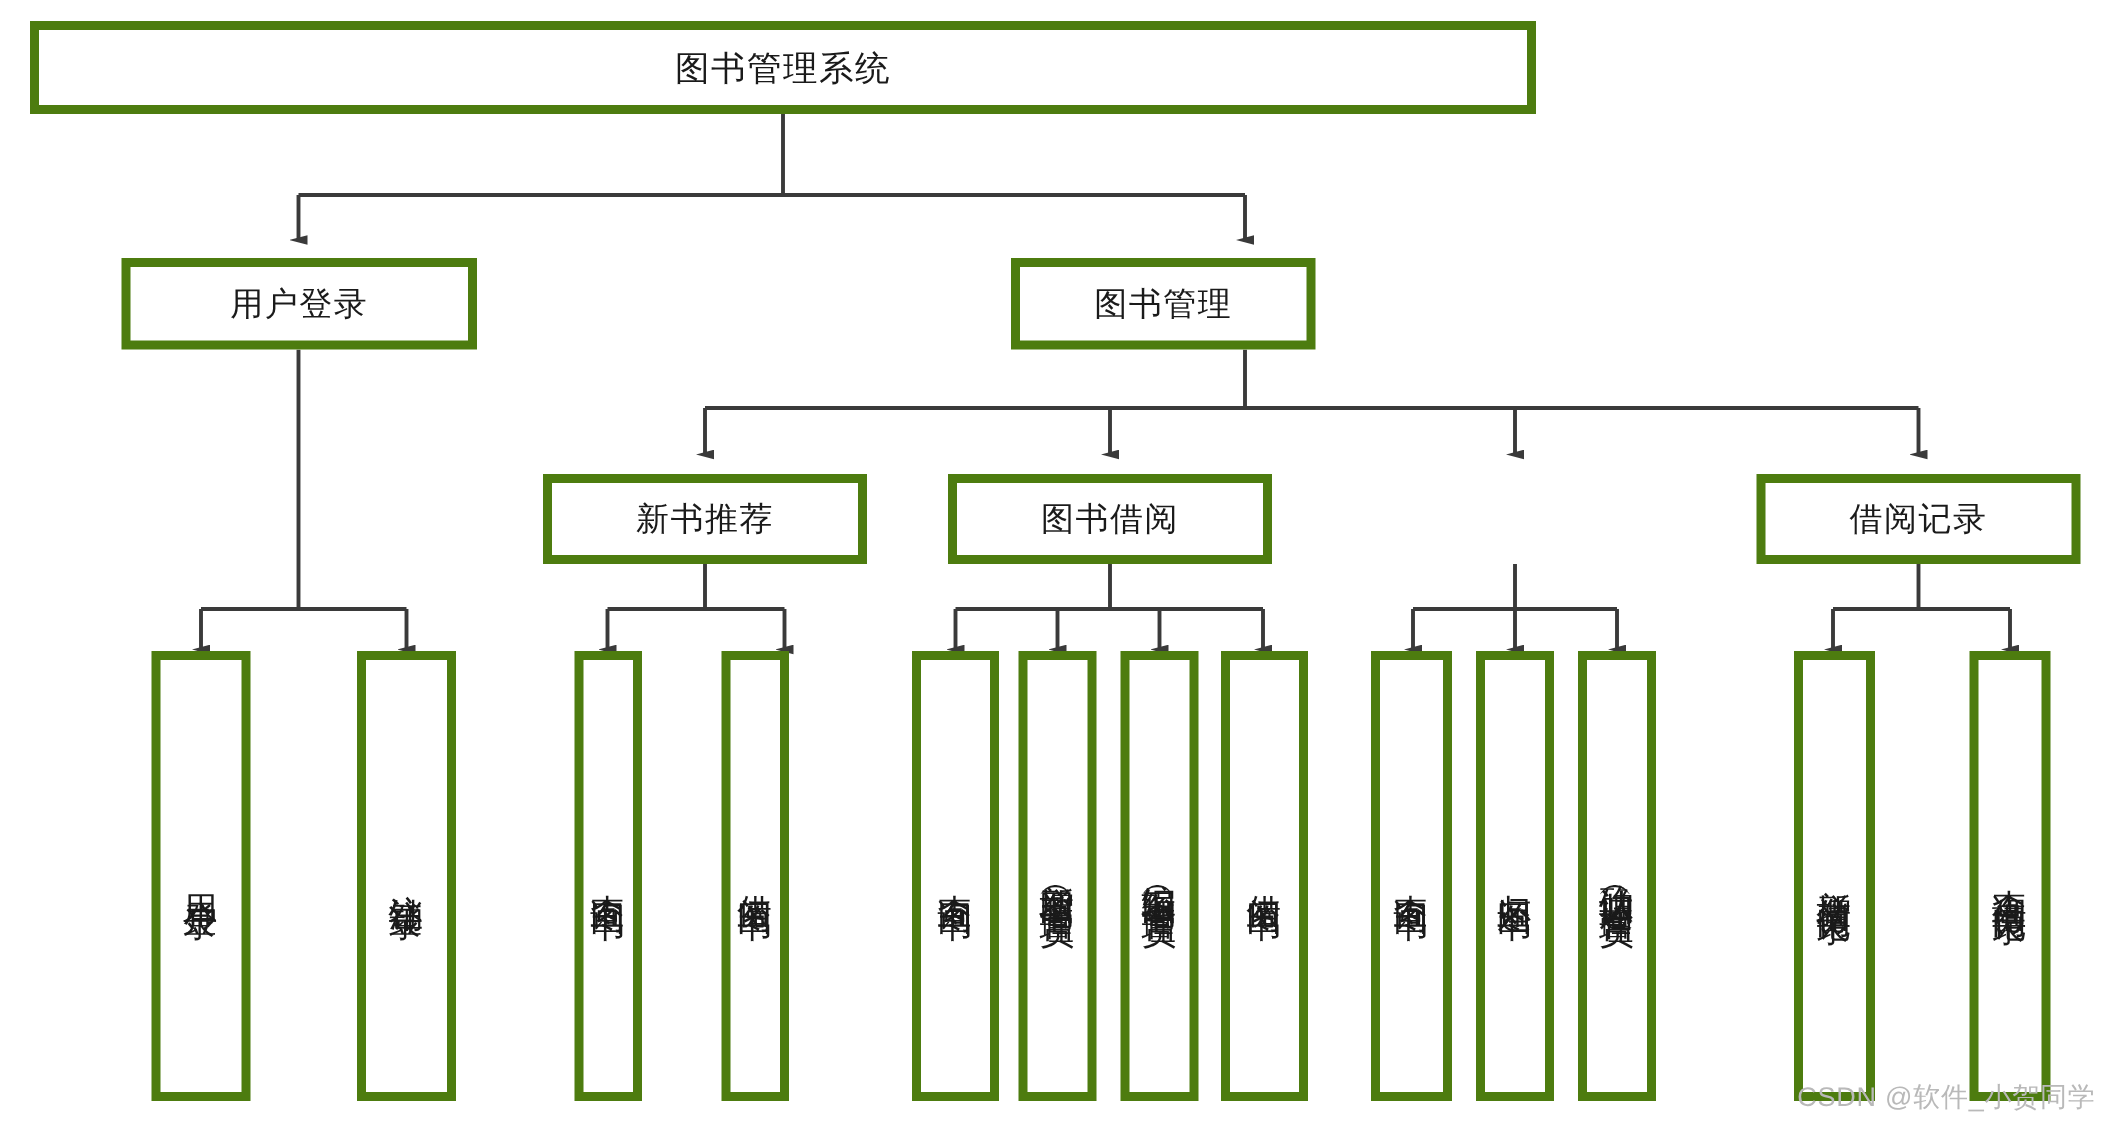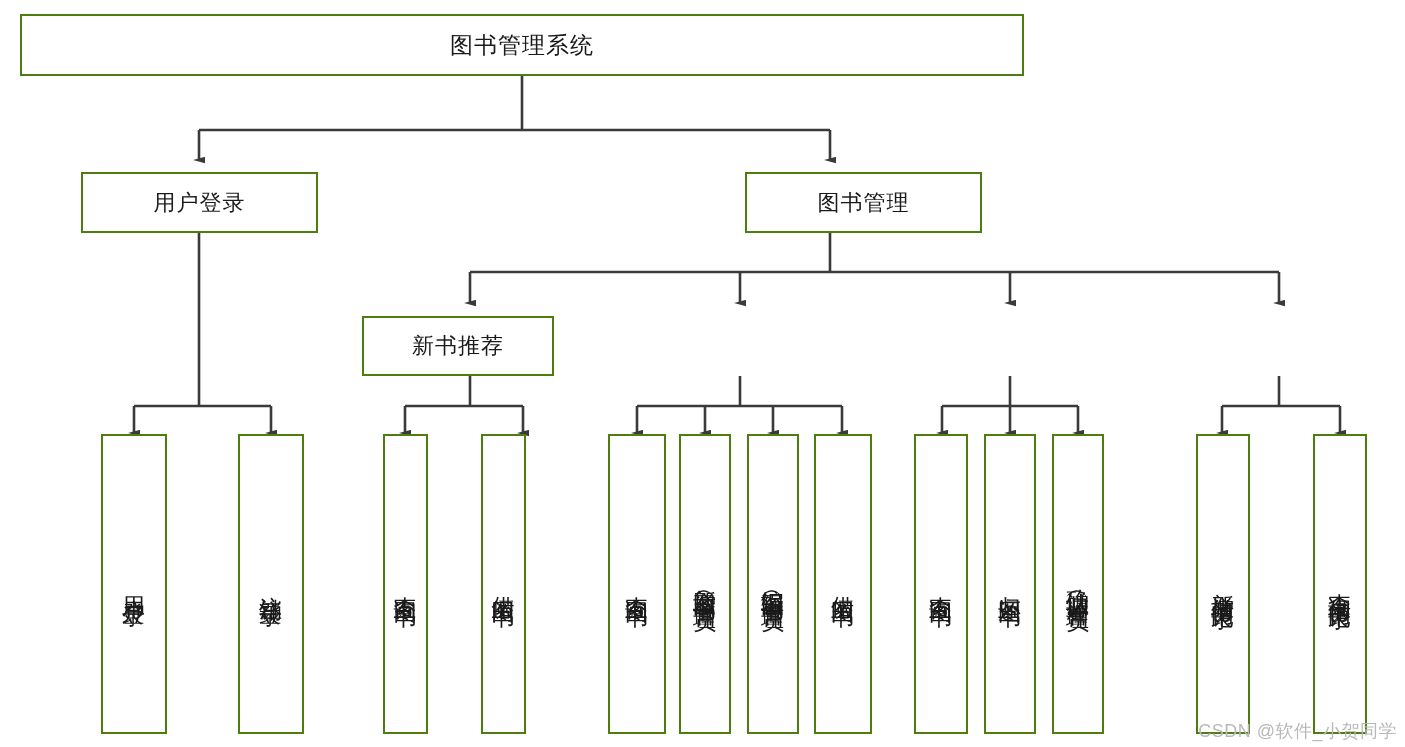--- a/index.html
+++ b/index.html
@@ -16,21 +16,21 @@
     width: 1405px;
     height: 747px;
     background: #ffffff;
     overflow: hidden;
   }
   
   .node {
     position: absolute;
     box-sizing: border-box;
     background: #ffffff;
-    border: 2px solid #4d7c0f;
+    border: 6px solid #4d7c0f;
     display: flex;
     align-items: center;
     justify-content: center;
     color: #1a1a1a;
     z-index: 3;
   }
   .node .label {
     display: block;
     text-align: center;
     line-height: 1.32;
@@ -134,30 +134,36 @@
   </svg>
 
   <div class="node h root" style="left:20px; top:14px; width:1004px; height:62px;">
     <span class="label">图书管理系统</span>
   </div>
 
   <div class="node h" style="left:81px; top:172px; width:237px; height:61px;">
     <span class="label">用户登录</span>
   </div>
 
-  <div class="node h" style="left:745px; top:172px; width:237px; height:61px;">
+  <div class="node h" style="left:674px; top:172px; width:203px; height:61px;">
     <span class="label">图书管理</span>
   </div>
 
-  <div class="node h" style="left:362px; top:316px; width:192px; height:60px;">
+  <div class="node h" style="left:362px; top:316px; width:216px; height:60px;">
     <span class="label">新书推荐</span>
   </div>
 
-
-
+  <div class="node h" style="left:632px; top:316px; width:216px; height:60px;">
+    <span class="label">图书借阅</span>
+  </div>
+
+
+  <div class="node h" style="left:1171px; top:316px; width:216px; height:60px;">
+    <span class="label">借阅记录</span>
+  </div>
 
   <div class="node v" style="left:101px; top:434px; width:66px; height:300px;">
     <span class="label">用户登录</span>
   </div>
 
   <div class="node v" style="left:238px; top:434px; width:66px; height:300px;">
     <span class="label">注销登录</span>
   </div>
 
   <div class="node v" style="left:383px; top:434px; width:45px; height:300px;">

